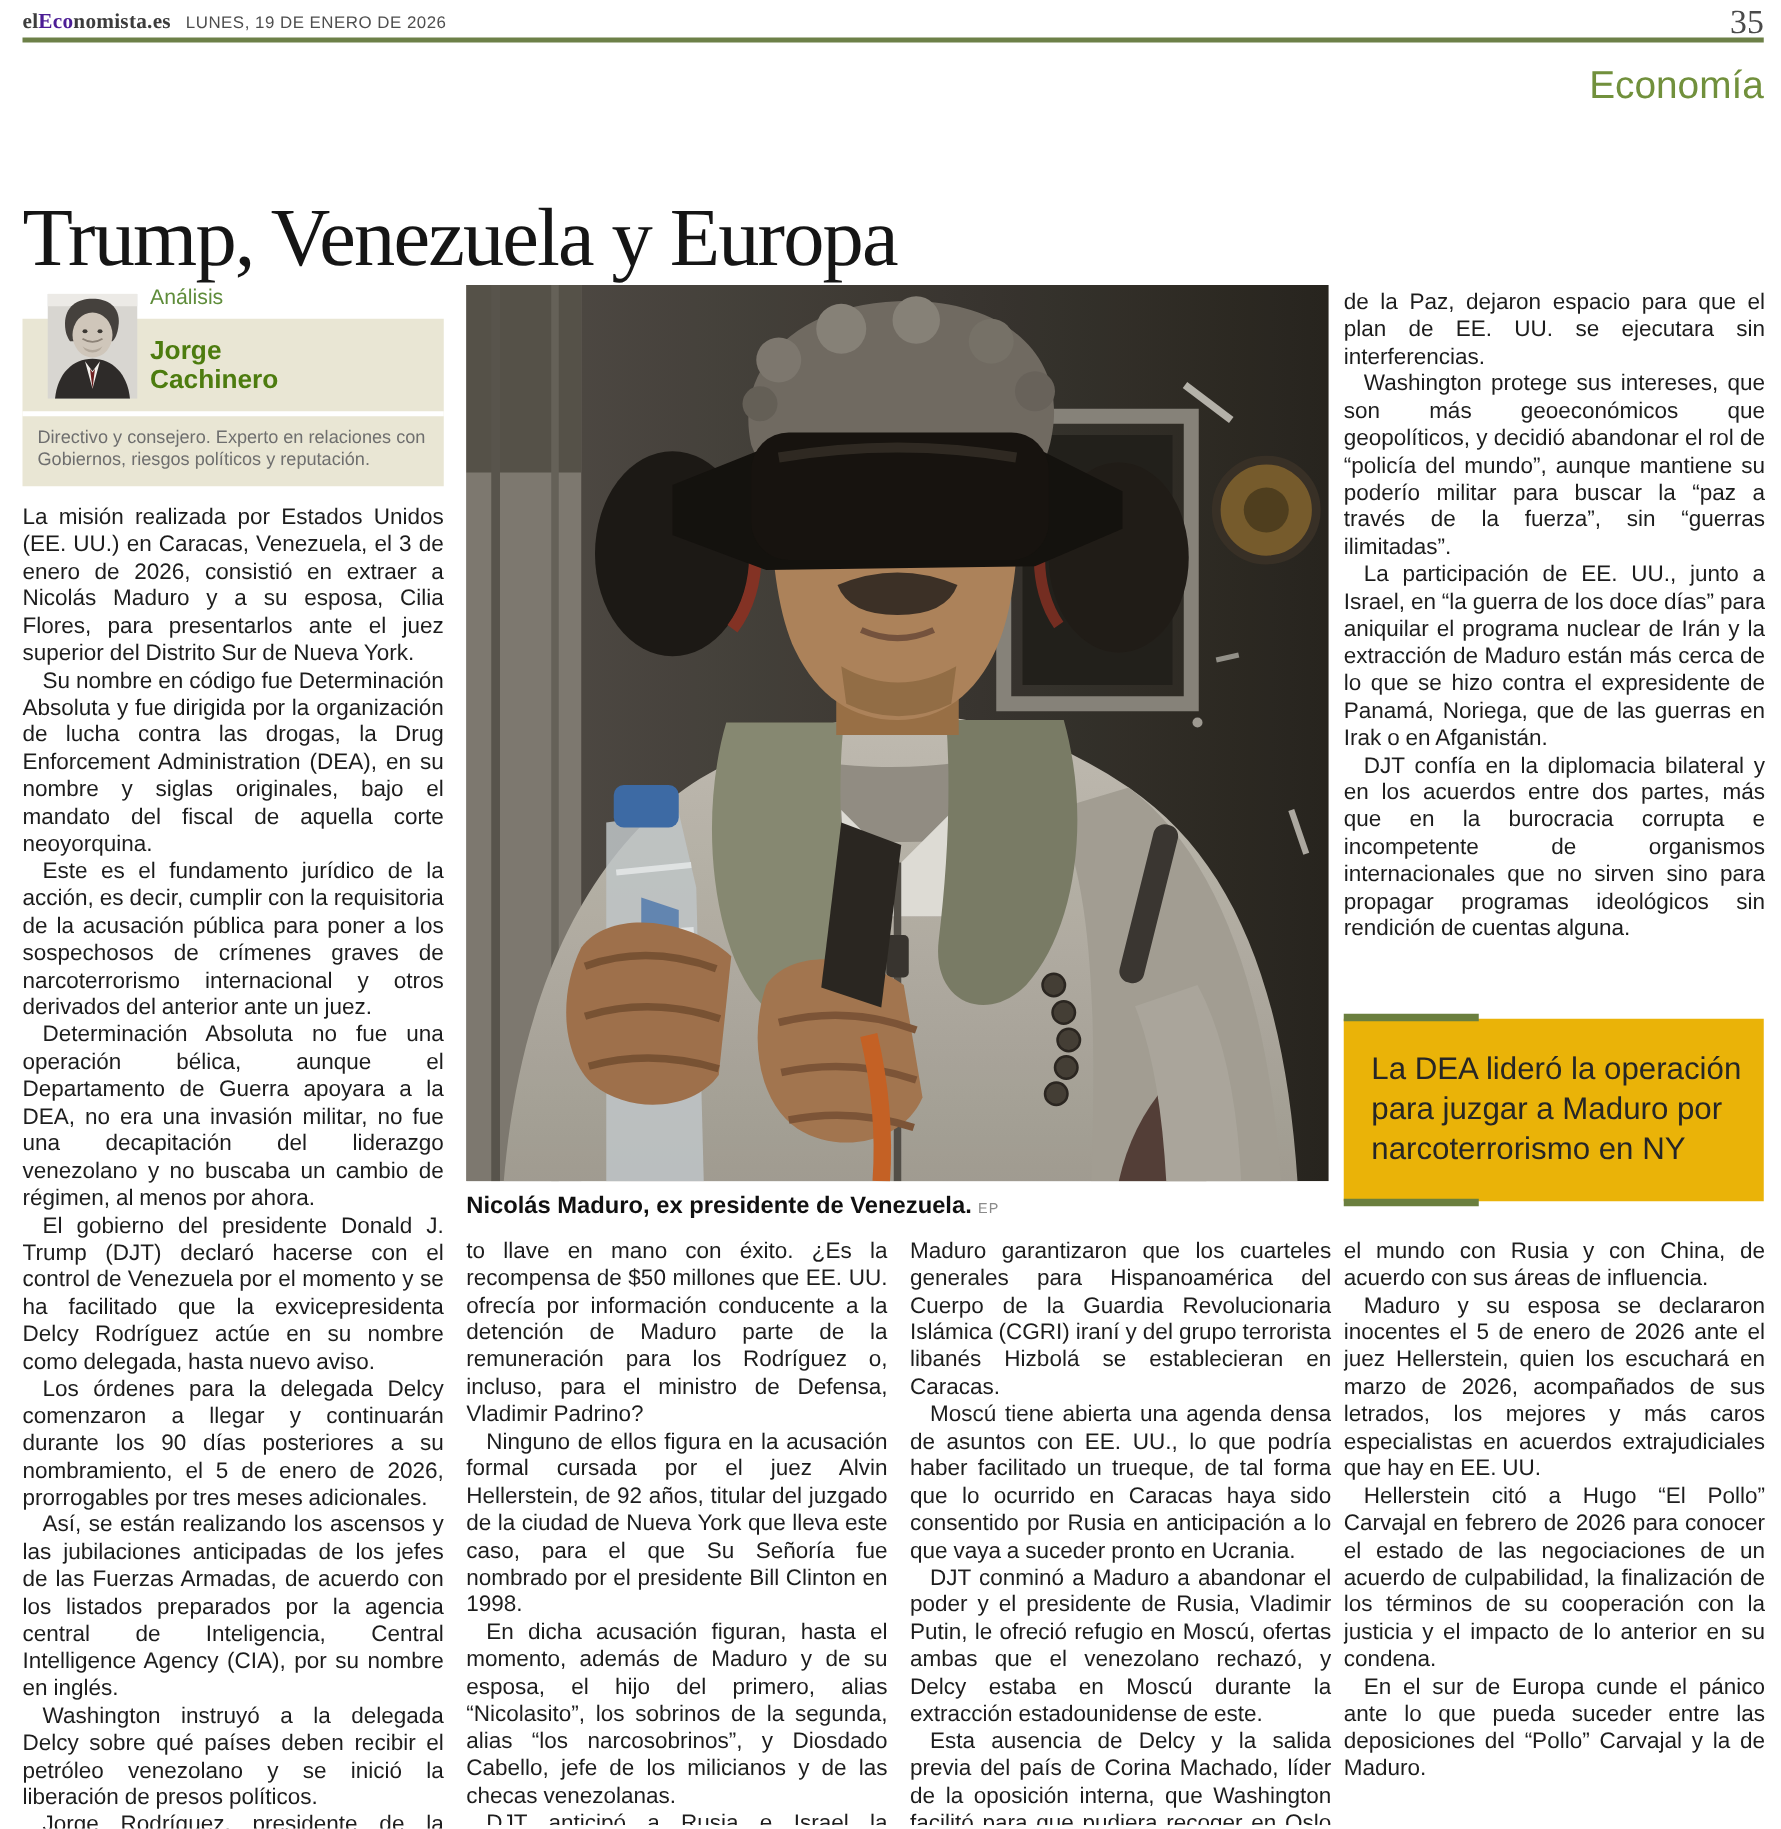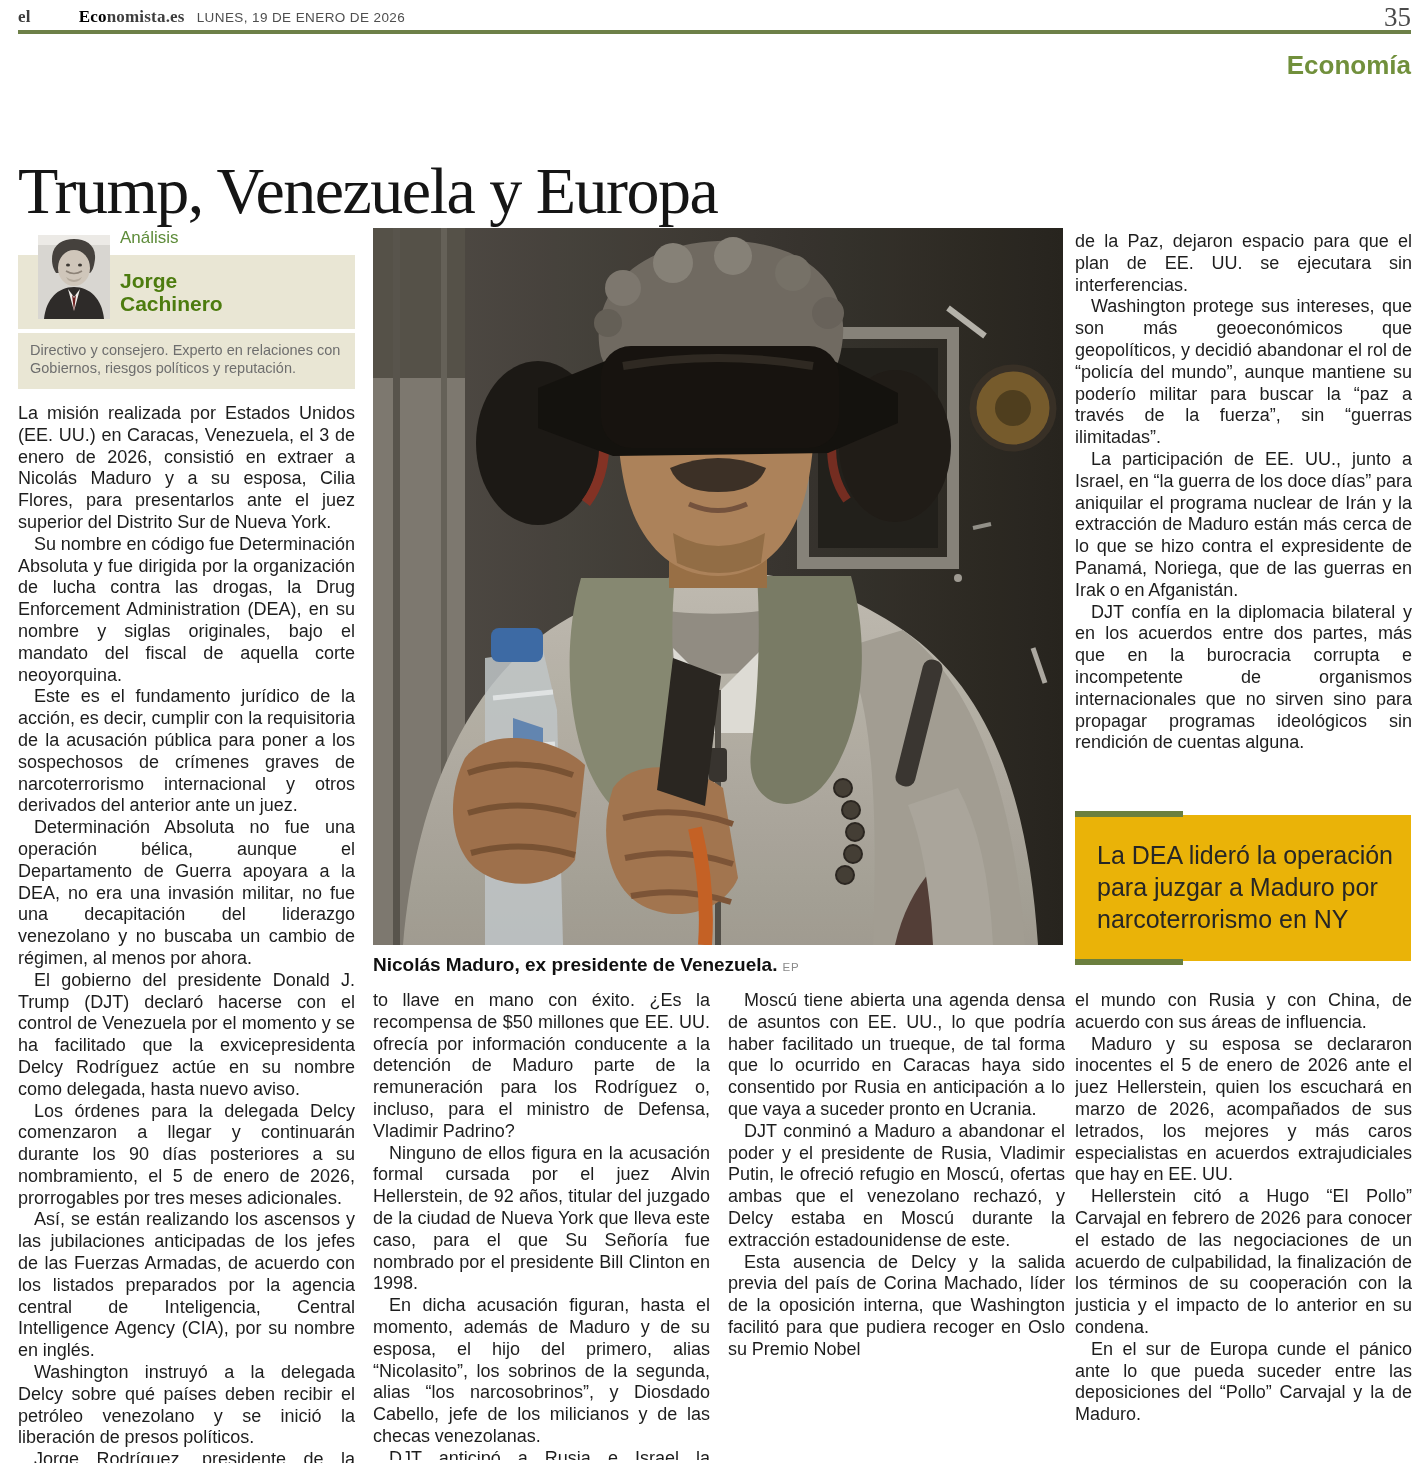--- a/index.html
+++ b/index.html
@@ -1,26 +1,26 @@
 <!DOCTYPE html>
 <html lang="es"><head>
 <meta charset="utf-8">
 <style>
   html,body{margin:0;padding:0;background:#ffffff;}
   .page{position:relative;width:1425px;height:1463px;background:#fff;overflow:hidden;
         font-family:"Liberation Sans",sans-serif;color:#1d1d1d;}
   
   .masthead{position:absolute;left:18px;top:7px;display:flex;align-items:baseline;gap:12px;}
   .logo{font-family:"Liberation Serif",serif;font-weight:bold;font-size:17px;color:#3d3d3d;letter-spacing:.2px;}
-  .logo .orange{color:#000000;padding-left:48px;}
+  .logo .orange{color:#4c1d95;}
   .m-date{font-size:13.5px;color:#4e4e4e;letter-spacing:.4px;}
   .page-number{position:absolute;right:14px;top:2px;font-family:"Liberation Serif",serif;
                font-size:27px;color:#4a4a4a;}
   .top-rule{position:absolute;left:18px;right:14px;top:30px;height:4px;background:#6d8048;}
-  .section-label{position:absolute;right:14px;top:50px;font-size:26px;font-weight:bold;color:#71903c;}
+  .section-label{position:absolute;right:14px;top:50px;font-size:31px;font-weight:normal;color:#71903c;}
   
   .headline{position:absolute;left:18px;top:112px;width:1000px;
             font-family:"Liberation Serif",serif;font-weight:500;font-size:66px;line-height:1.05;
             color:#151515;letter-spacing:-1.5px;}
   
   .col{position:absolute;width:337px;}
   .col1{left:18px;top:228px;}
   .col2{left:373px;top:990px;height:470px;overflow:hidden;}
   .col3{left:728px;top:990px;height:470px;overflow:hidden;}
   .col4top{left:1075px;top:231px;height:572px;overflow:hidden;}
@@ -210,20 +210,21 @@
     <div class="pq-text">La DEA lideró la operación para juzgar a Maduro por narcoterrorismo en NY</div>
   </aside>
 
   <div class="col col2 body">
       <p class="flush">to llave en mano con éxito. ¿Es la recompensa de $50 millones que EE. UU. ofrecía por información conducente a la detención de Maduro parte de la remuneración para los Rodríguez o, incluso, para el ministro de Defensa, Vladimir Padrino?</p>
       <p>Ninguno de ellos figura en la acusación formal cursada por el juez Alvin Hellerstein, de 92 años, titular del juzgado de la ciudad de Nueva York que lleva este caso, para el que Su Señoría fue nombrado por el presidente Bill Clinton en 1998.</p>
       <p>En dicha acusación figuran, hasta el momento, además de Maduro y de su esposa, el hijo del primero, alias “Nicolasito”, los sobrinos de la segunda, alias “los narcosobrinos”, y Diosdado Cabello, jefe de los milicianos y de las checas venezolanas.</p>
       <p>DJT anticipó a Rusia e Israel la Operación Determinación Absoluta.</p>
     </div>
   <div class="col col3 body">
+      <p class="flush">Maduro garantizaron que los cuarteles generales para Hispanoamérica del Cuerpo de la Guardia Revolucionaria Islámica (CGRI) iraní y del grupo terrorista libanés Hizbolá se establecieran en Caracas.</p>
       <p>Moscú tiene abierta una agenda densa de asuntos con EE. UU., lo que podría haber facilitado un trueque, de tal forma que lo ocurrido en Caracas haya sido consentido por Rusia en anticipación a lo que vaya a suceder pronto en Ucrania.</p>
       <p>DJT conminó a Maduro a abandonar el poder y el presidente de Rusia, Vladimir Putin, le ofreció refugio en Moscú, ofertas ambas que el venezolano rechazó, y Delcy estaba en Moscú durante la extracción estadounidense de este.</p>
       <p>Esta ausencia de Delcy y la salida previa del país de Corina Machado, líder de la oposición interna, que Washington facilitó para que pudiera recoger en Oslo su Premio Nobel</p>
     </div>
   <div class="col col4bot body">
       <p class="flush">el mundo con Rusia y con China, de acuerdo con sus áreas de influencia.</p>
       <p>Maduro y su esposa se declararon inocentes el 5 de enero de 2026 ante el juez Hellerstein, quien los escuchará en marzo de 2026, acompañados de sus letrados, los mejores y más caros especialistas en acuerdos extrajudiciales que hay en EE. UU.</p>
       <p>Hellerstein citó a Hugo “El Pollo” Carvajal en febrero de 2026 para conocer el estado de las negociaciones de un acuerdo de culpabilidad, la finalización de los términos de su cooperación con la justicia y el impacto de lo anterior en su condena.</p>
       <p>En el sur de Europa cunde el pánico ante lo que pueda suceder entre las deposiciones del “Pollo” Carvajal y la de Maduro.</p>
     </div>

